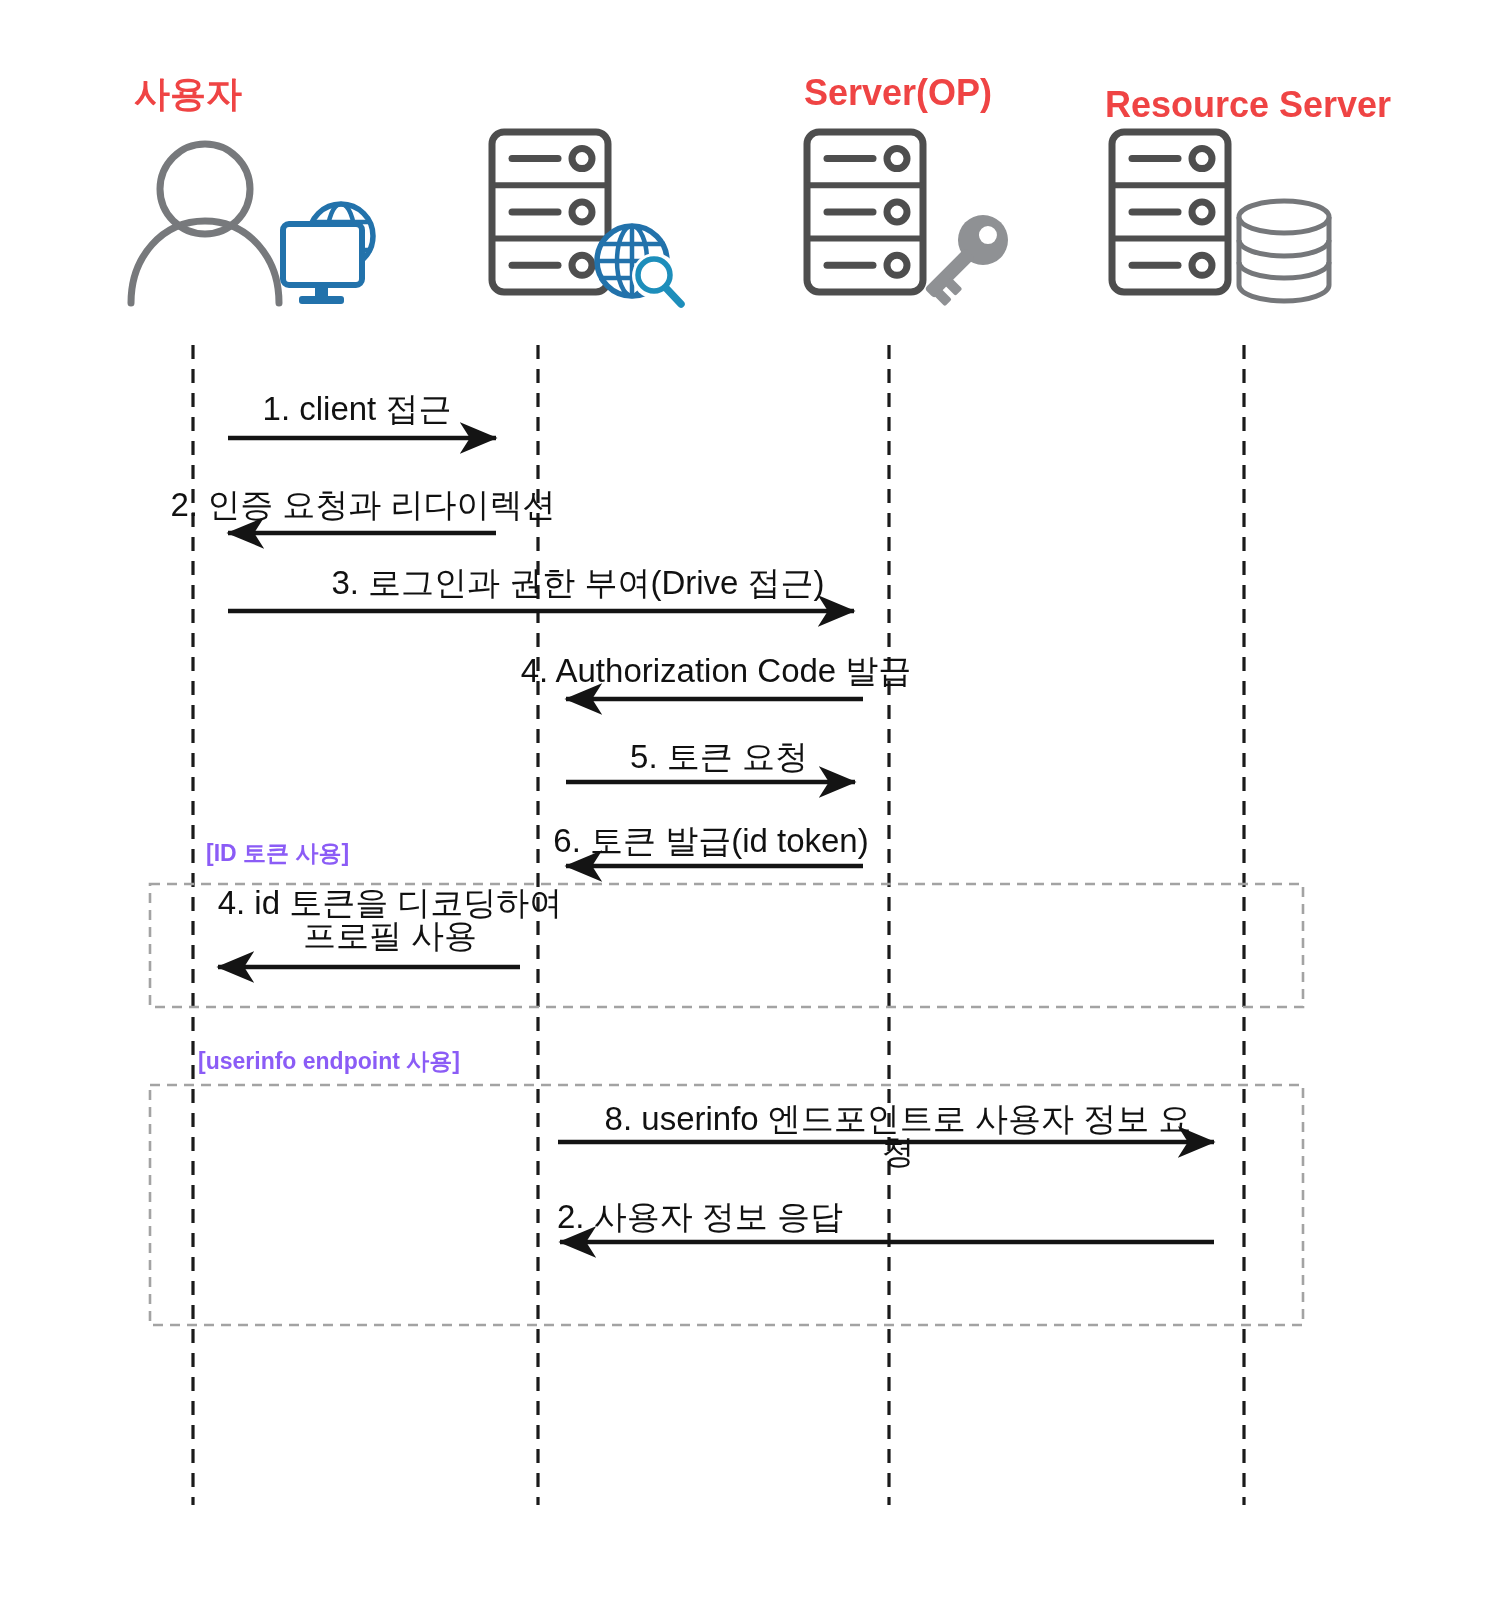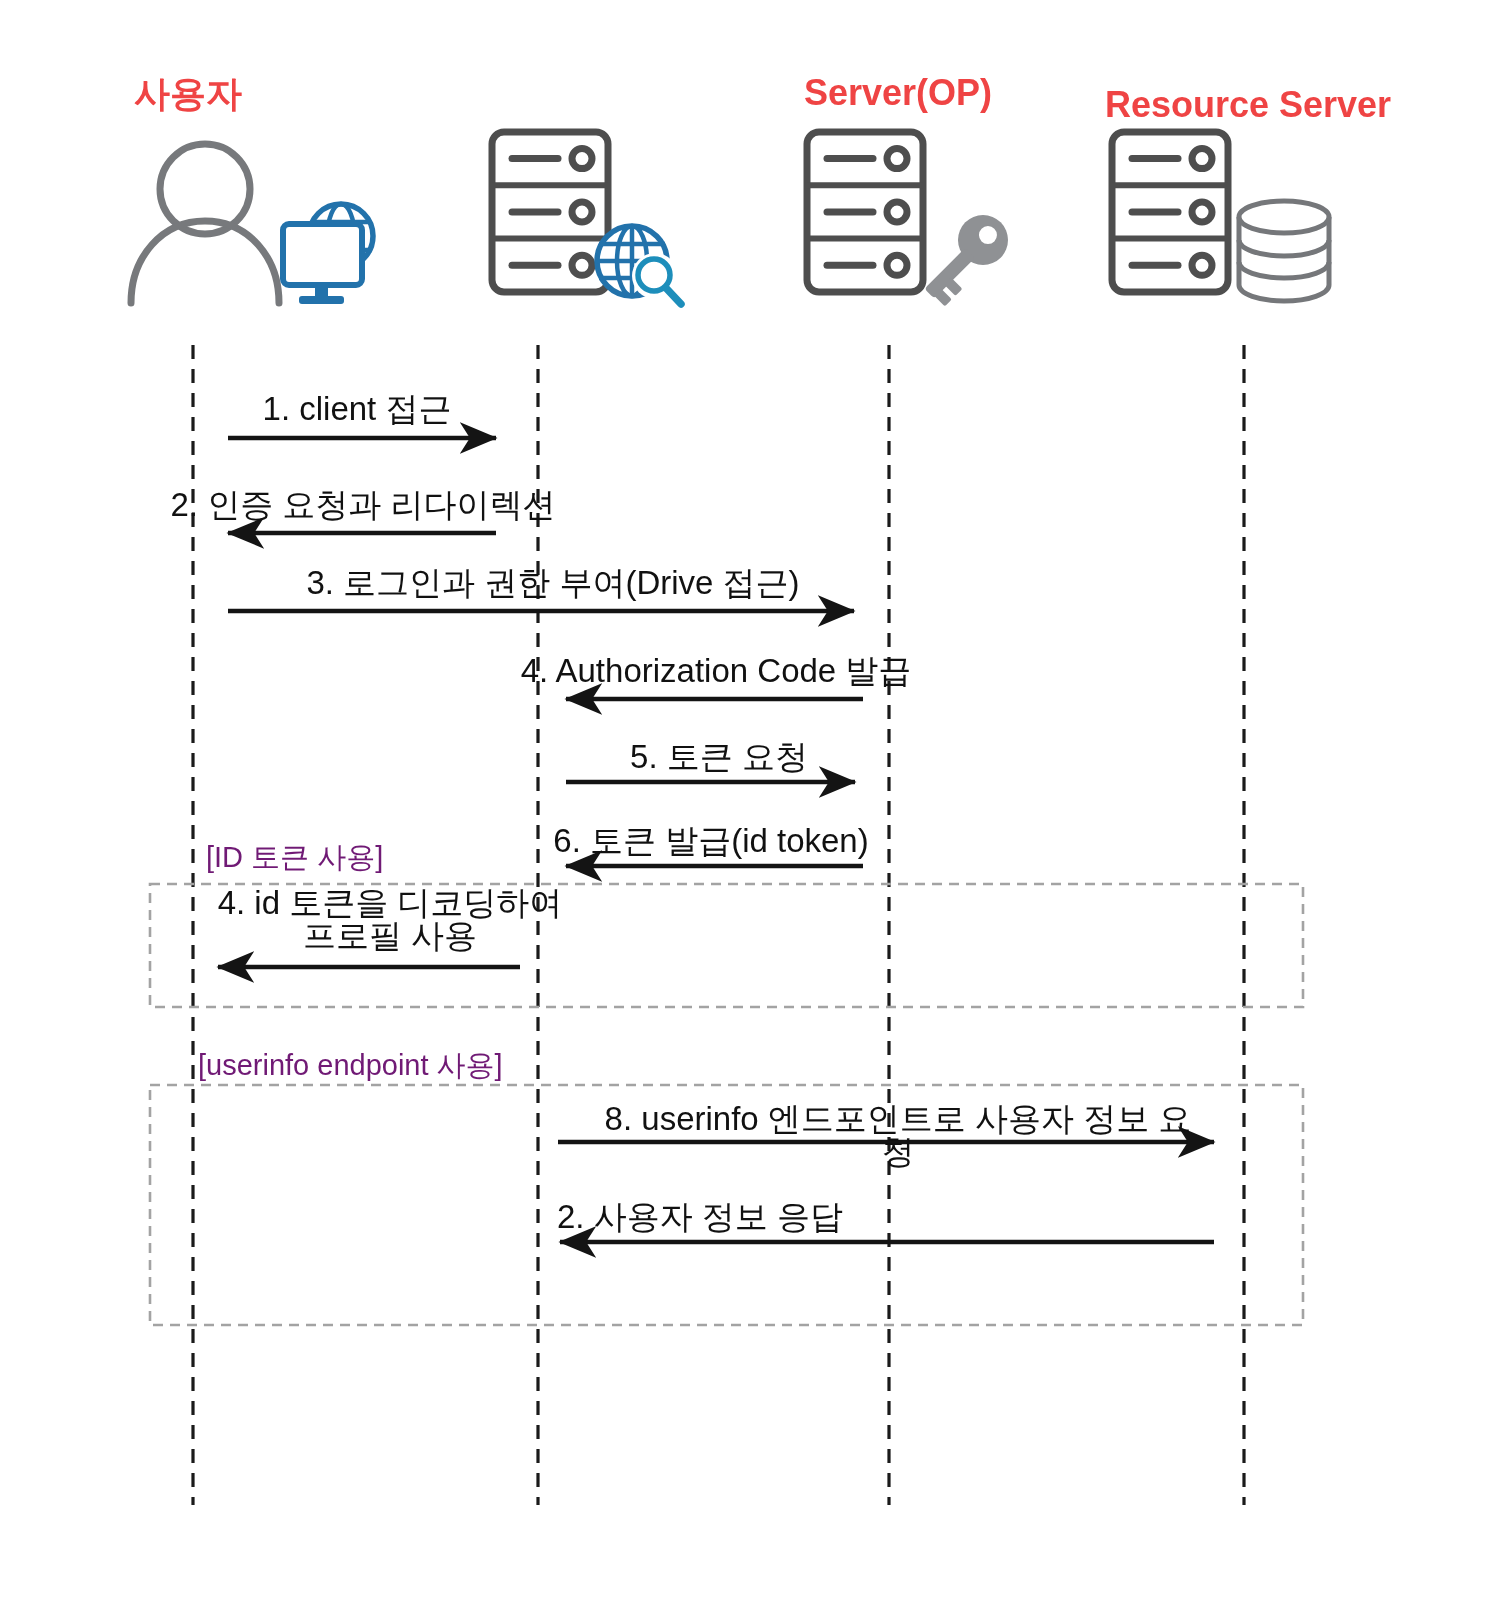--- a/index.html
+++ b/index.html
@@ -29,23 +29,23 @@
     position: absolute;
     transform: translateX(-50%);
     font-size: 33px;
     color: #111111;
     white-space: pre-line;
     text-align: center;
     line-height: 33px;
   }
   .frag-label {
     position: absolute;
-    font-weight: normal;
-    font-size: 29px;
-    color: #701a75;
+    font-weight: bold;
+    font-size: 23px;
+    color: #8b5cf6;
     white-space: nowrap;
   }
 </style>
 </head>
 <body>
 
 <div id="canvas">
 
   <svg id="gfx" width="1488" height="1604" viewBox="0 0 1488 1604">
     <defs>
@@ -141,21 +141,21 @@
 
   <div class="actor-label" style="left:188px; top:70px;">사용자</div>
   <div class="actor-label" style="left:898px; top:72px;">Server(OP)</div>
   <div class="actor-label" style="left:1248px; top:84px;">Resource Server</div>
 
   <div class="frag-label" style="left:206px; top:838px;">[ID 토큰 사용]</div>
   <div class="frag-label" style="left:198px; top:1046px;">[userinfo endpoint 사용]</div>
 
   <div class="msg-label" style="left:357px; top:392px;">1. client 접근</div>
   <div class="msg-label" style="left:363px; top:488px;">2. 인증 요청과 리다이렉션</div>
-  <div class="msg-label" style="left:553px; top:566px;">3. 로그인과 권한 부여(Drive 접근)</div>
+  <div class="msg-label" style="left:578px; top:566px;">3. 로그인과 권한 부여(Drive 접근)</div>
   <div class="msg-label" style="left:716px; top:654px;">4. Authorization Code 발급</div>
   <div class="msg-label" style="left:719px; top:740px;">5. 토큰 요청</div>
   <div class="msg-label" style="left:711px; top:824px;">6. 토큰 발급(id token)</div>
   <div class="msg-label" style="left:390px; top:886px;">4. id 토큰을 디코딩하여
 프로필 사용</div>
   <div class="msg-label" style="left:898px; top:1102px;">8. userinfo 엔드포인트로 사용자 정보 요청</div>
   <div class="msg-label" style="left:700px; top:1200px;">2. 사용자 정보 응답</div>
 
 </div>
 

